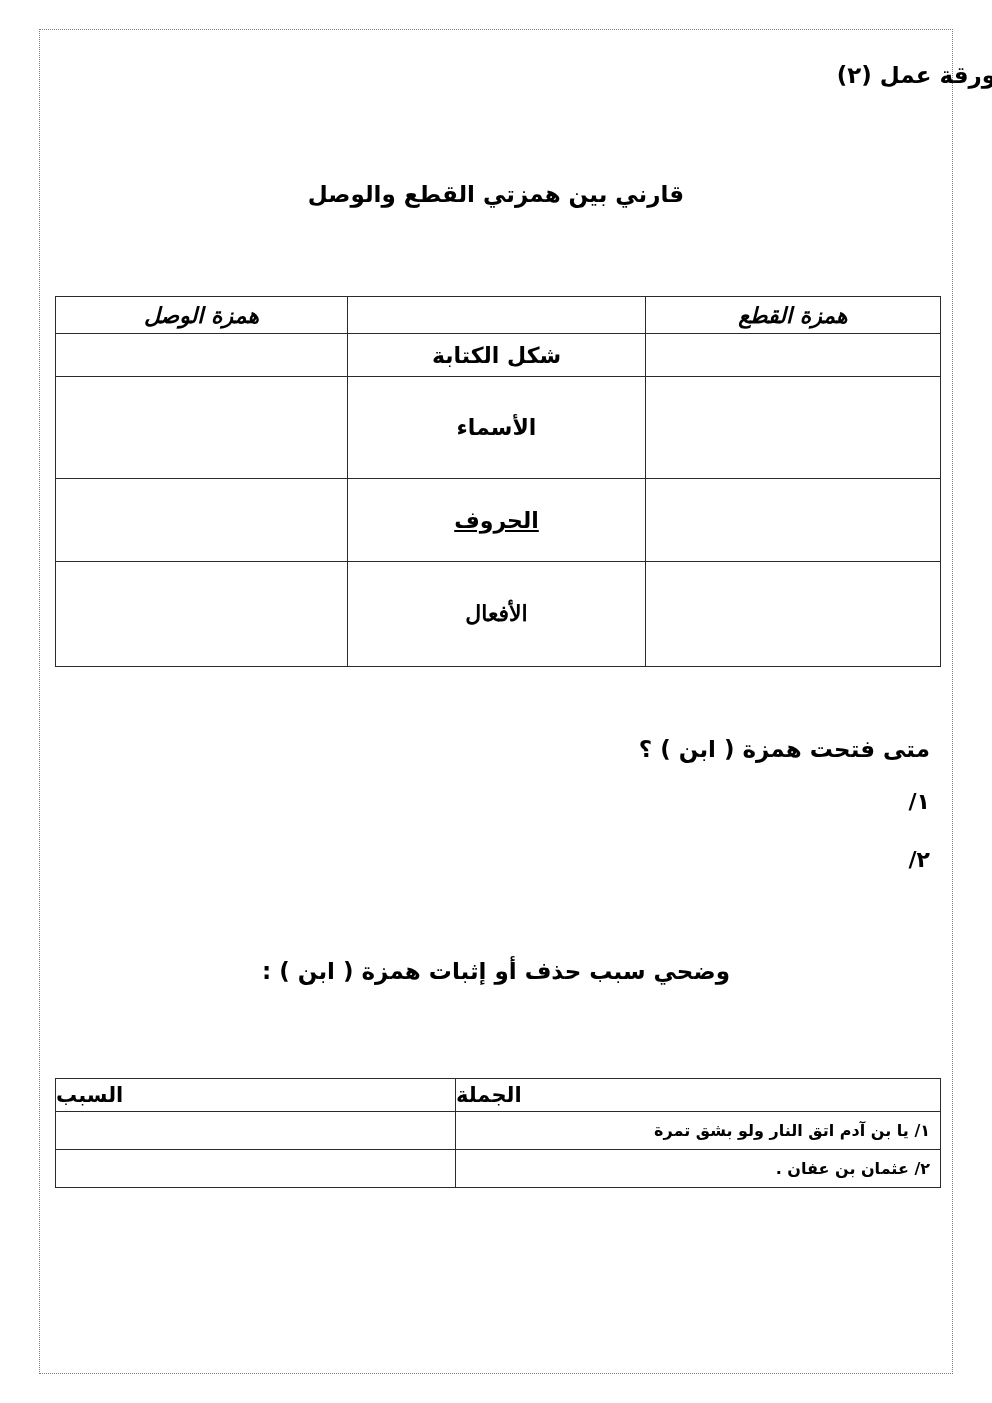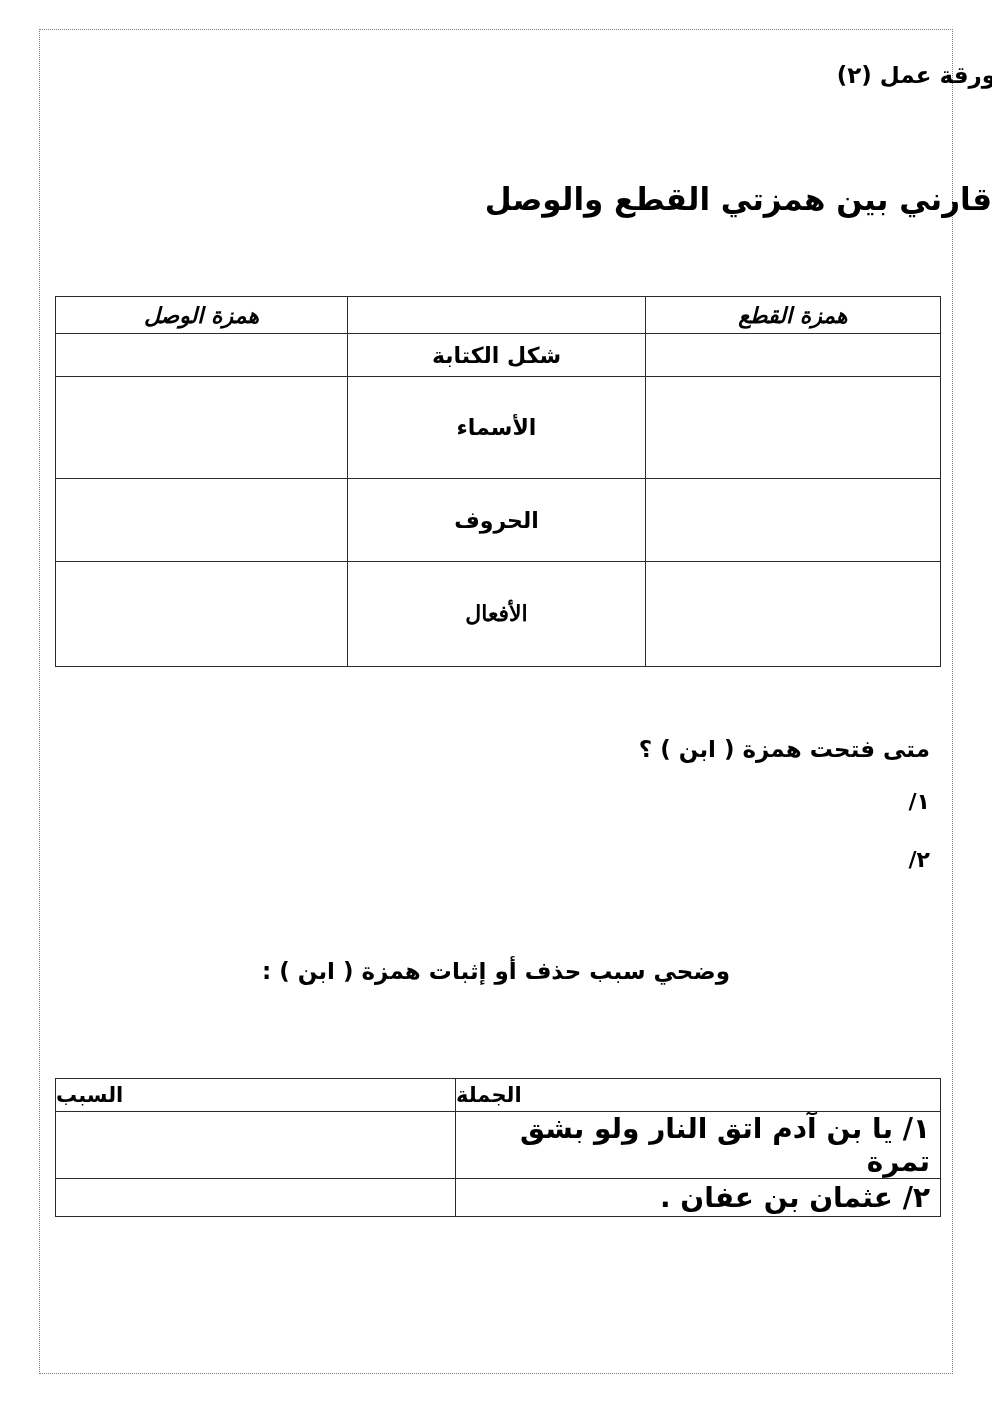--- a/index.html
+++ b/index.html
@@ -13,57 +13,57 @@
     position:absolute; left:39px; top:29px; width:914px; height:1345px;
     border:1px dotted #7a7a7a;
   }
   .abs { position:absolute; }
 
   .title {
     top:62px; left:4px; width:100%; 
     font-size:23px; font-weight:700;
   }
   .subtitle {
-    top:181px; left:0; width:100%; 
-    font-size:31px; font-weight:700;
+    top:181px; left:0; width:100%; text-align:center;
+    font-size:23px; font-weight:700;
   }
 
   table { border-collapse:collapse; table-layout:fixed; }
   td { border:1px solid #2b2b2b; font-weight:700; vertical-align:middle; }
 
   
   .t1 { top:296px; left:55px; width:885px; }
   .t1 col.c1 { width:295px; }
   .t1 col.c2 { width:298px; }
   .t1 col.c3 { width:292px; }
   .t1 td { font-size:22px; }
   .t1 .hdr { text-align:center;font-style:italic; }
   .t1 .label { text-align:center; }
   .t1 tr.r-head { height:37px; }
   .t1 tr.r0 { height:43px; }
   .t1 tr.r1 { height:102px; }
-  .t1 tr.r2 { height:83px; }
+  .t1 tr.r2 { height:83px;text-decoration:underline; }
   .t1 tr.r3 { height:105px;font-family:Liberation Serif, serif; }
 
   
   .q-prompt { top:736px; right:62px; font-size:23px; font-weight:700; }
   .q-line   { right:62px; font-size:22px; font-weight:700; }
   .q1 { top:789px; }
   .q2 { top:847px; }
 
   .explain-prompt {
     top:958px; left:0; width:100%; text-align:center;
     font-size:23px; font-weight:700;
   }
 
   
   .t2 { top:1078px; left:55px; width:885px; }
   .t2 col.s1 { width:485px; }
   .t2 col.s2 { width:400px; }
-  .t2 td { font-size:28px; height:38px; }
+  .t2 td { font-size:16px; height:38px; }
   .t2 tr.t2-head td { height:33px; text-align:left; font-size:21px; }
   .t2 td.sentence { text-align:right; padding:0 10px; }
 </style>
 </head>
 <body>
 
 <div class="frame"></div>
 
 <div class="abs title">ورقة عمل (٢)</div>
 

